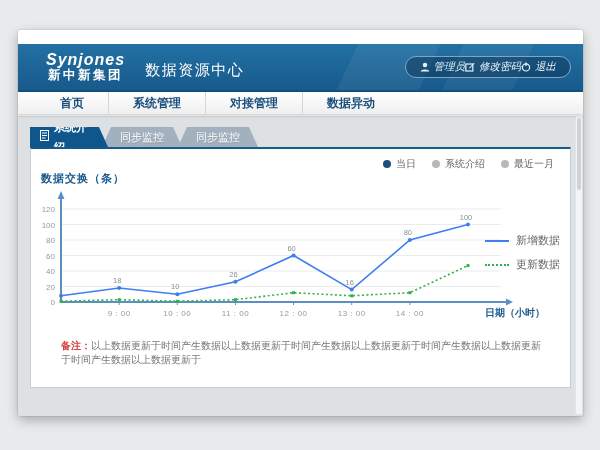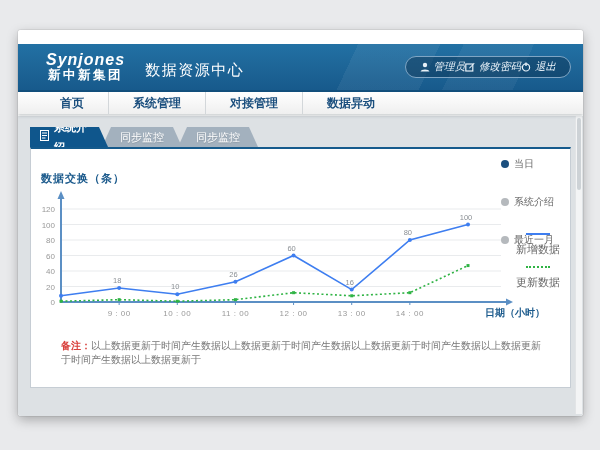--- a/index.html
+++ b/index.html
@@ -42,31 +42,31 @@
   .tab { position:relative; color:#fff; font-size:11px; line-height:20px; cursor:pointer; }
   .tab-active { background:#0f568c; padding:0 14px 0 10px; font-weight:bold; z-index:3;
     clip-path:polygon(0 0, calc(100% - 9px) 0, 100% 100%, 0 100%); display:flex; align-items:center; gap:5px; width:78px; }
   .tab-inactive { background:#a3b1be; padding:0 18px; margin-left:-6px; z-index:2;
     clip-path:polygon(9px 0, calc(100% - 9px) 0, 100% 100%, 0 100%); text-shadow:0 1px 1px rgba(0,0,0,.15); }
   .tab-inactive + .tab-inactive { z-index:1; margin-left:-4px; }
 
   .panel { position:absolute; left:12px; right:12px; top:31px; height:241px;
     background:#fff; border:1px solid #c6cdd4; border-top:2px solid #155a8c; }
 
-  .filters { position:absolute; top:8px; right:16px; display:flex; gap:24px;flex-direction:column; }
+  .filters { position:absolute; top:8px; right:16px; display:flex; gap:16px; }
   .filter { display:flex; align-items:center; gap:5px; font-size:10px; color:#666; cursor:pointer; }
   .radio-dot { width:8px; height:8px; border-radius:50%; background:#b5b9bd; }
   .radio-dot.sel { background:#1b4f7e; }
 
   .ylabel { position:absolute; left:10px; top:22px; font-size:11px; font-weight:bold; color:#1b5a8c; letter-spacing:1px; }
 
   .chart-wrap { position:absolute; left:0; top:34px; width:560px; height:140px; }
 
   .legend { position:absolute; right:10px; top:84px; display:flex; flex-direction:column; gap:9px; }
-  .legend-item { display:flex; align-items:center; gap:7px; font-size:11px; color:#666; cursor:pointer; white-space:nowrap;flex-direction:column; }
+  .legend-item { display:flex; align-items:center; gap:7px; font-size:11px; color:#666; cursor:pointer; white-space:nowrap; }
   .legend-line { width:24px; height:0; border-top:2px solid #3e7ef0; }
   .legend-line.dotted { border-top-style:dotted; border-top-color:#2fb344; }
 
   .note { position:absolute; left:30px; right:20px; bottom:20px; font-size:10px; color:#777; line-height:1.4; }
   .note b { color:#d9413d; font-weight:bold; }
 
   
   .scrollbar { position:absolute; right:1px; top:86px; bottom:2px; width:7px; background:#f3f4f5; border-left:1px solid #e2e4e6; }
   .scroll-thumb { position:absolute; top:2px; left:1px; width:4px; height:72px; background:#cdd2d6; border-radius:2px; }
 </style>

